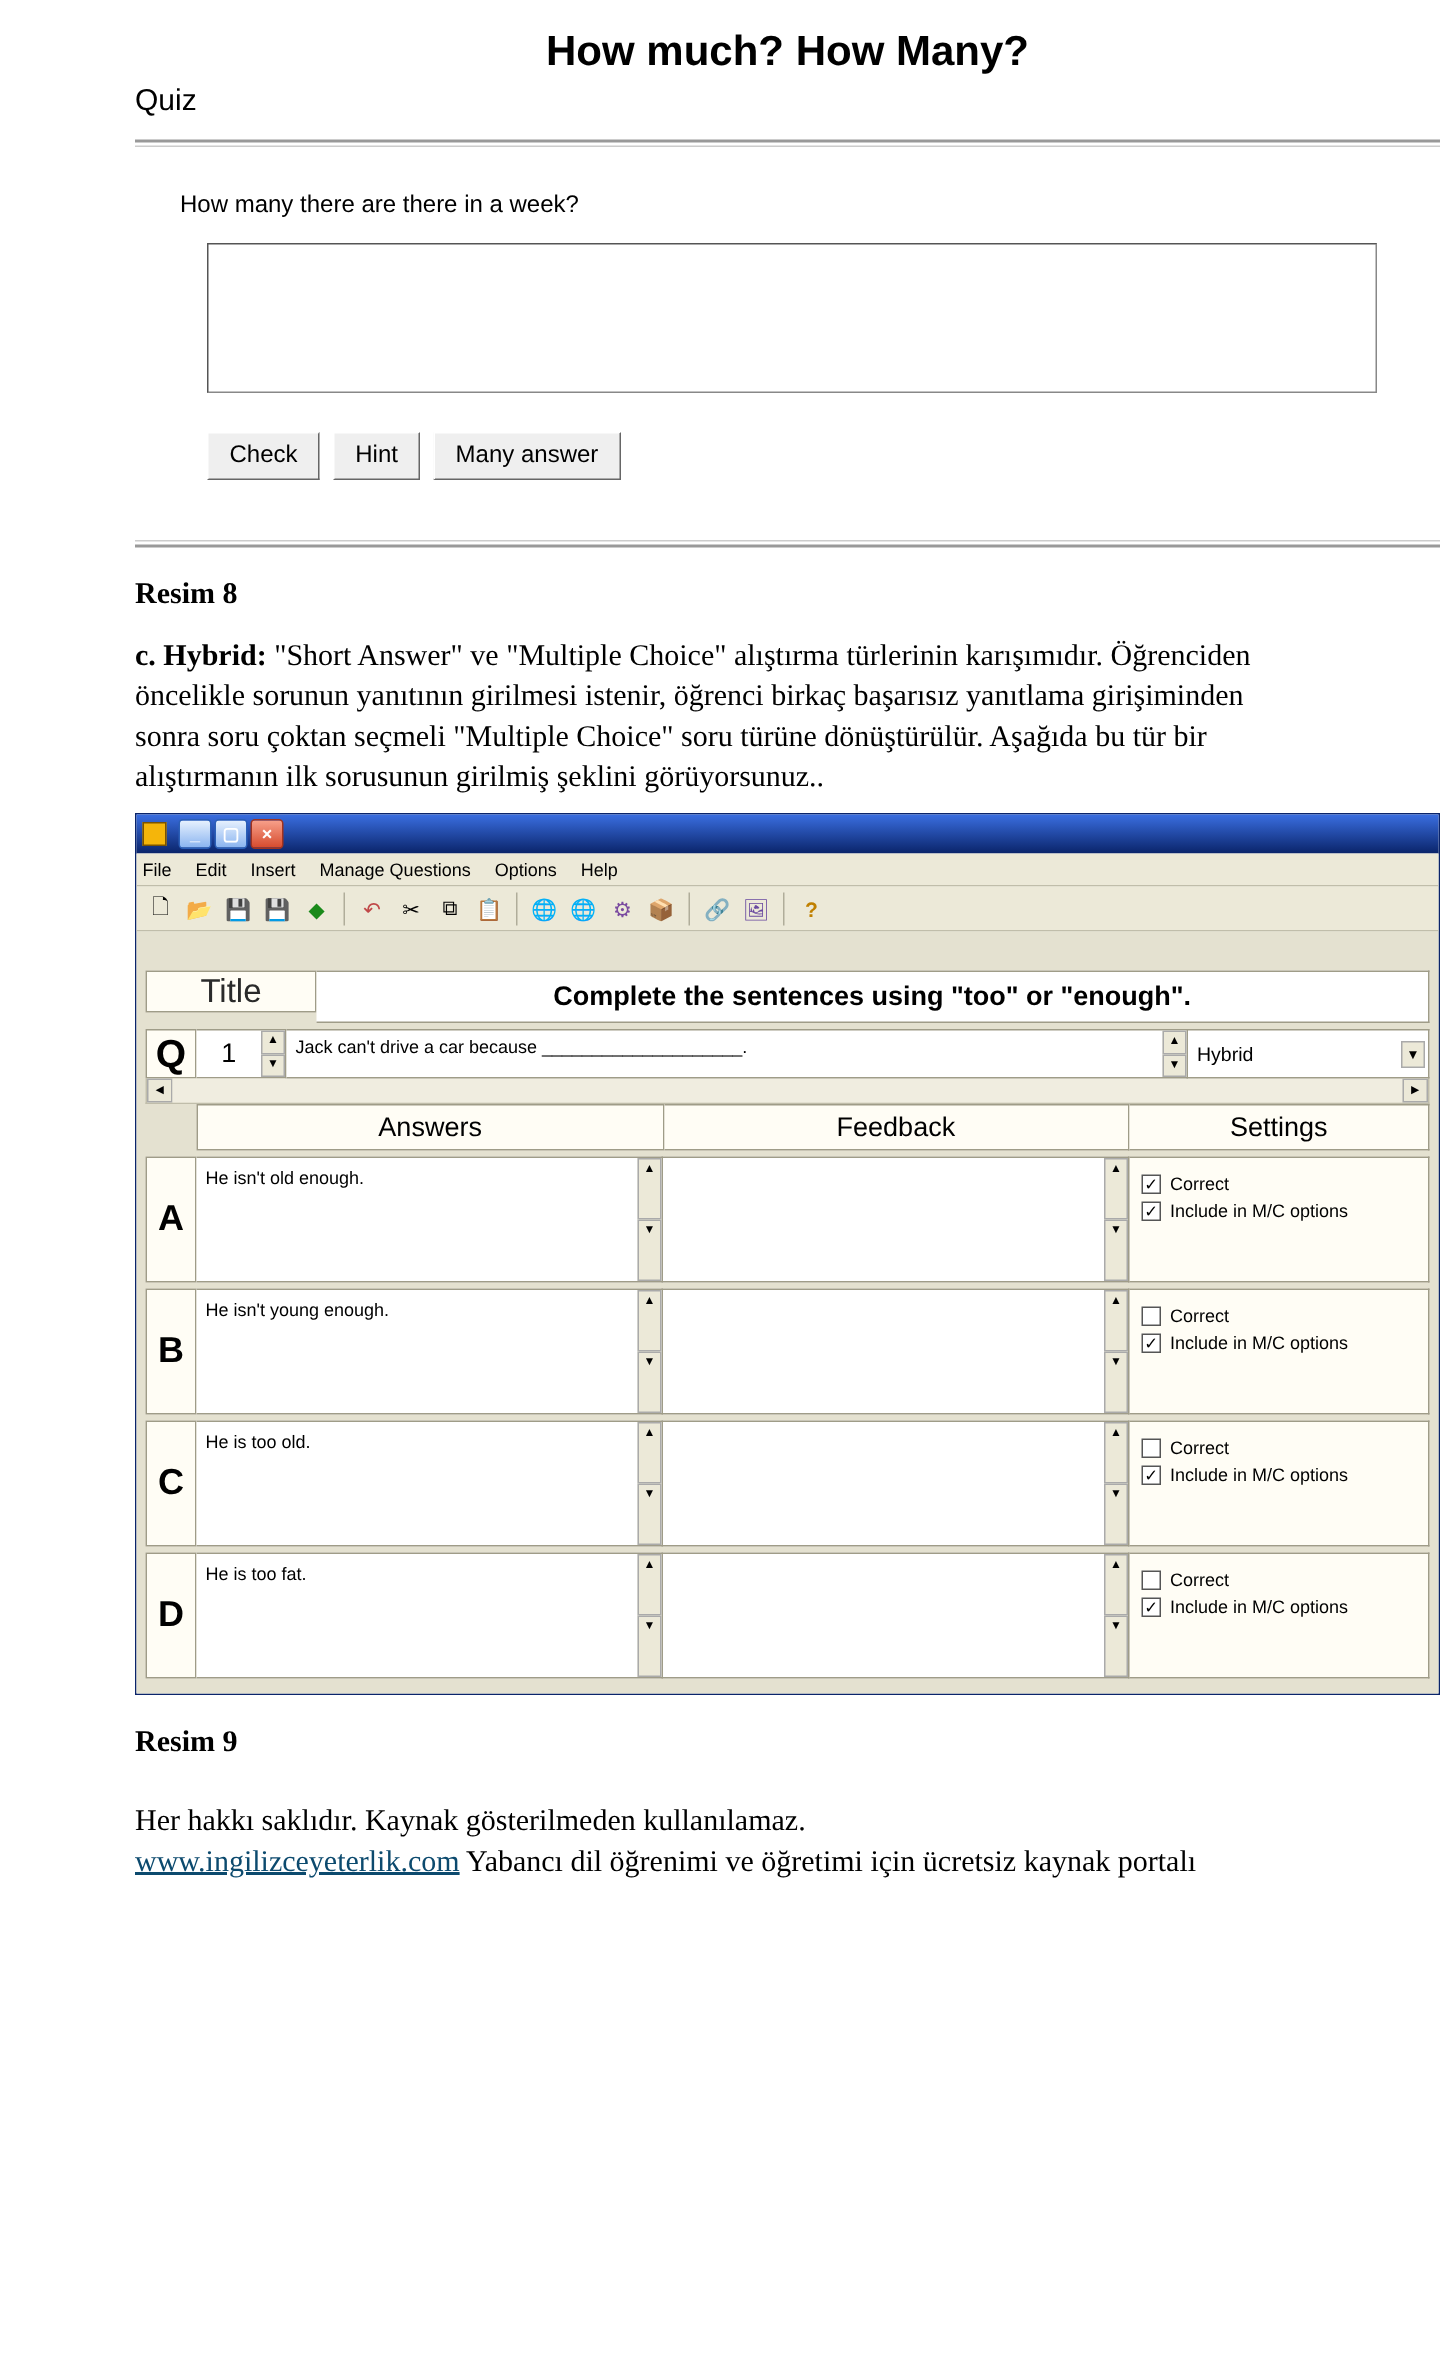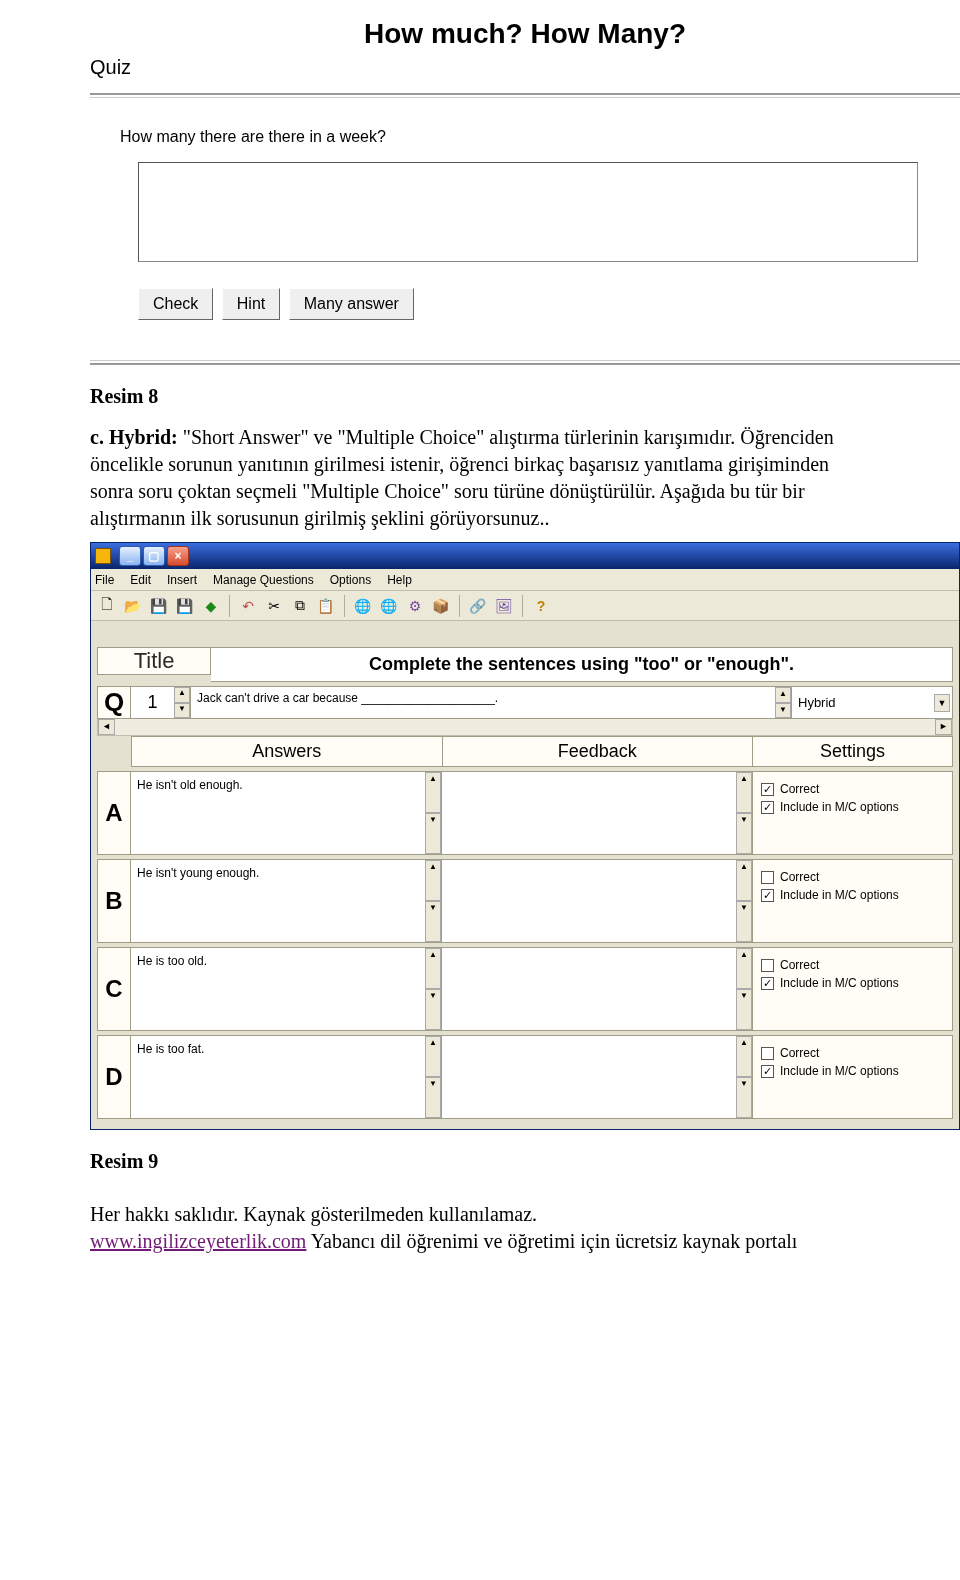--- a/index.html
+++ b/index.html
@@ -275,21 +275,21 @@
     font-size: 11px; color: #000;
   }
 
   
   .footer {
     margin: 26px 90px 30px 90px;
     font-size: 20px;
     line-height: 1.35;
   }
   .footer .pagenum { text-align: center; margin-bottom: 2px; }
-  .footer a { color: #701a75; }
+  .footer a { color: #0c4a6e; }
 </style>
 </head>
 <body>
 
 <div class="page">
 
   <div class="quiz-screenshot">
     <div class="quiz-title">How much? How Many?</div>
     <div class="quiz-subtitle">Quiz</div>
     <div class="quiz-card">

